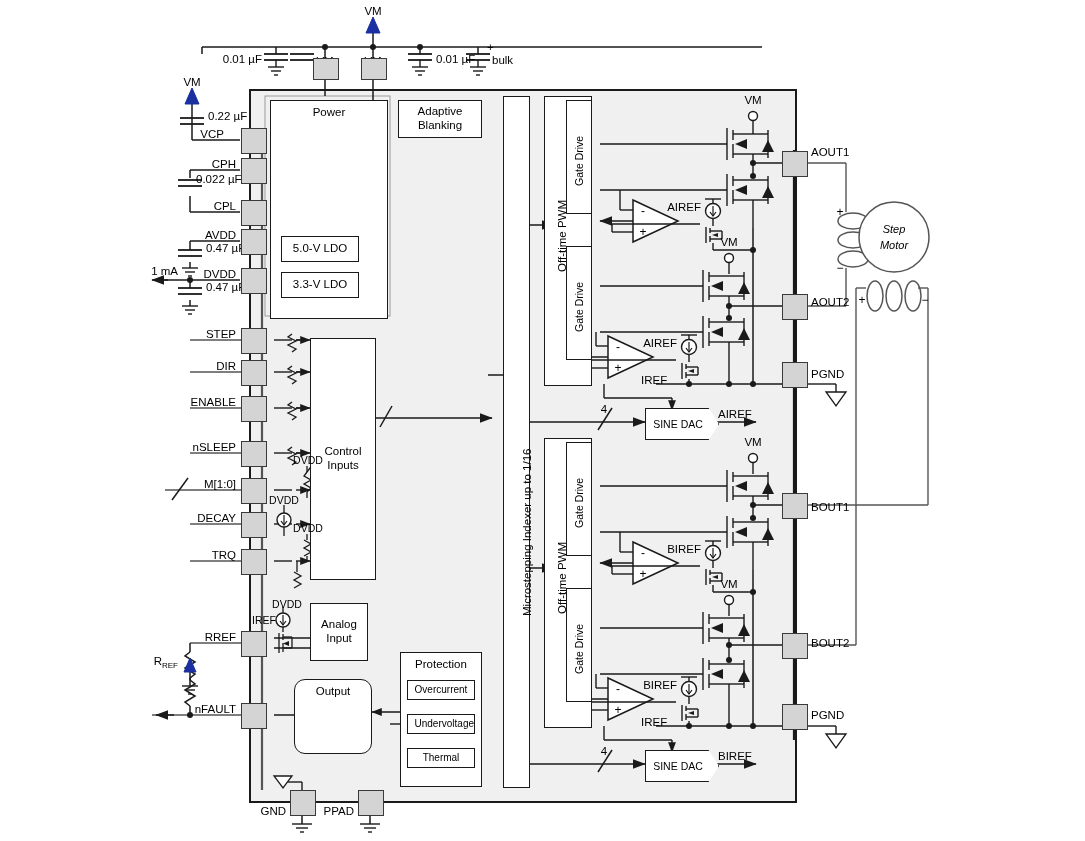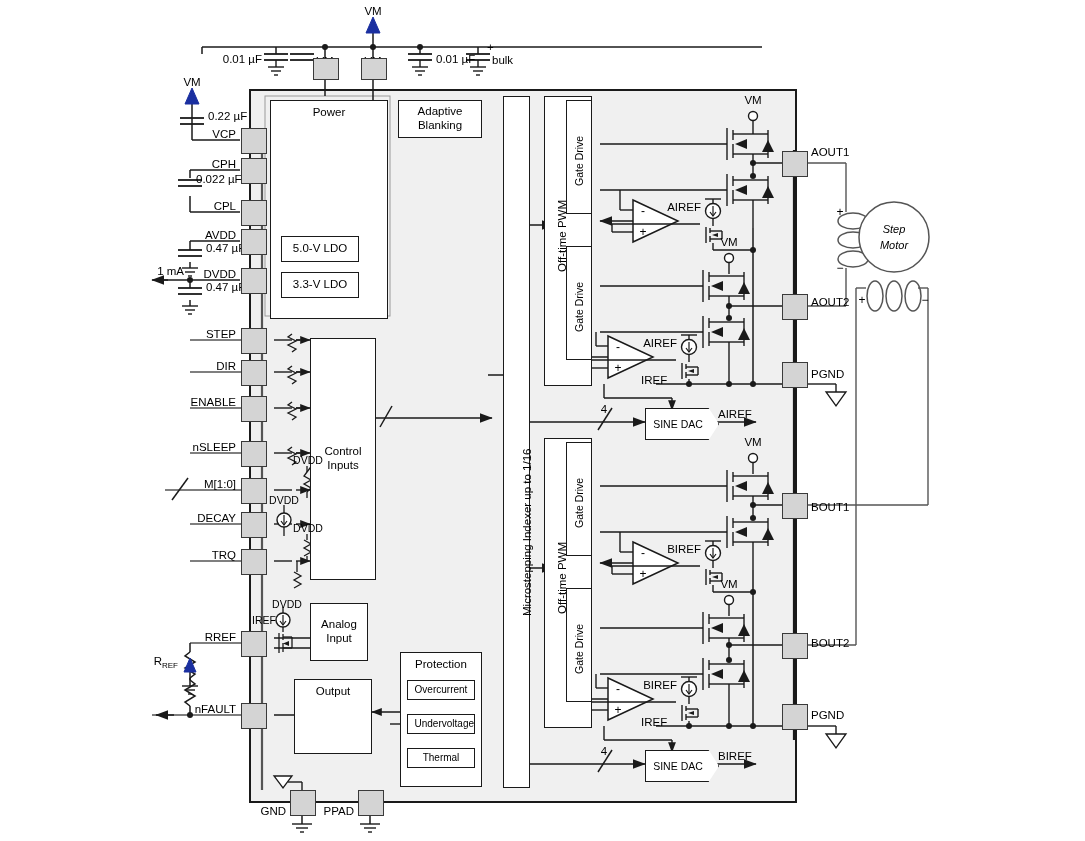--- a/index.html
+++ b/index.html
@@ -667,28 +667,28 @@
 <div class="lbl l" style="left:436px;top:60px;">0.01 µF</div>
 <div class="lbl l" style="left:487px;top:48px;">+</div>
 <div class="lbl l" style="left:492px;top:61px;">bulk</div>
 <div class="lbl c" style="left:373px;top:12px;">VM</div>
 
 <div class="lbl c" style="left:192px;top:83px;">VM</div>
 <div class="lbl l" style="left:208px;top:117px;">0.22 µF</div>
 <div class="lbl l" style="left:196px;top:180px;">0.022 µF</div>
 <div class="lbl l" style="left:206px;top:249px;">0.47 µF</div>
 <div class="lbl l" style="left:206px;top:288px;">0.47 µF</div>
-<div class="lbl r" style="left:178px;top:272px;margin-left:6px;">1 mA</div>
+<div class="lbl r" style="left:178px;top:272px;">1 mA</div>
 
 <div class="lbl r" style="left:178px;top:663px;">
   <span>R</span><span style="font-size:8px;vertical-align:sub;">REF</span>
 </div>
 
 <div class="pin" style="left:241px;top:128px;width:24px;height:24px;"></div>
-<div class="lbl r" style="left:236px;top:135px;">VCP</div>
+<div class="lbl r" style="left:224px;top:135px;">VCP</div>
 
 <div class="pin" style="left:241px;top:158px;width:24px;height:24px;"></div>
 <div class="lbl r" style="left:236px;top:165px;">CPH</div>
 
 <div class="pin" style="left:241px;top:200px;width:24px;height:24px;"></div>
 <div class="lbl r" style="left:236px;top:207px;">CPL</div>
 
 <div class="pin" style="left:241px;top:229px;width:24px;height:24px;"></div>
 <div class="lbl r" style="left:236px;top:236px;">AVDD</div>
 
@@ -767,21 +767,21 @@
 <div class="blk" style="left:310px;top:338px;width:64px;height:240px;white-space:pre-line;">
   <span>Control
 Inputs</span>
 </div>
 
 <div class="blk" style="left:310px;top:603px;width:56px;height:56px;white-space:pre-line;">
   <span>Analog
 Input</span>
 </div>
 
-<div class="blk top" style="left:294px;top:679px;width:76px;height:68px;">
+<div class="blk top" style="left:294px;top:679px;width:76px;height:68px;border-radius:11px;">
   <span>Output</span>
 </div>
 
 <div class="blk top" style="left:400px;top:652px;width:80px;height:128px;">
   <span>Protection</span>
 </div>
 <div class="blk" style="left:407px;top:680px;width:66px;height:18px;font-size:10px;">
   <span>Overcurrent</span>
 </div>
 <div class="blk" style="left:407px;top:714px;width:66px;height:18px;font-size:10px;justify-content:flex-end;">

